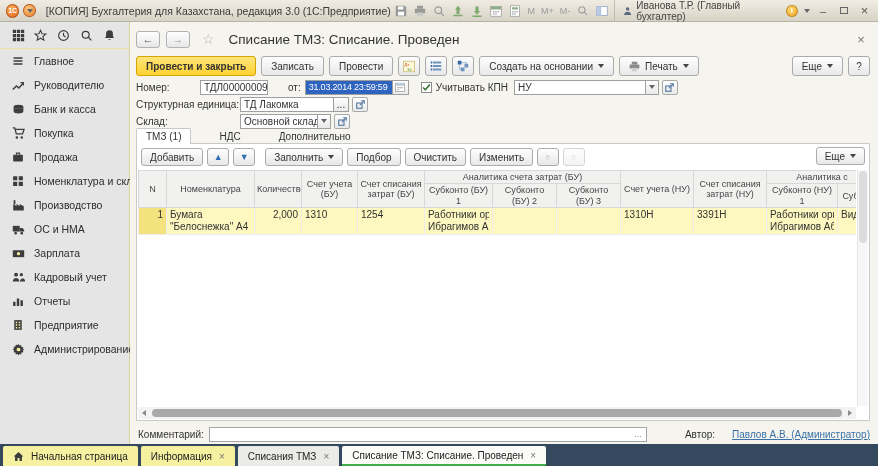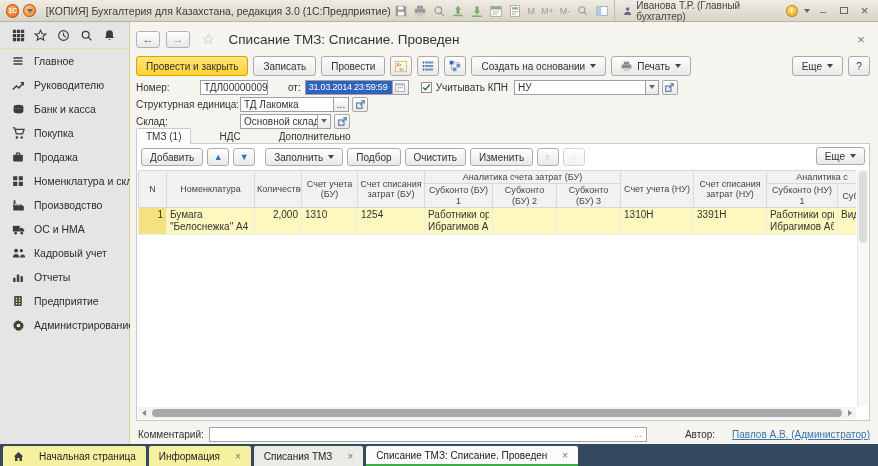--- a/index.html
+++ b/index.html
@@ -35,21 +35,21 @@
   .navbtn{width:24px;height:17px;border:1px solid #b2b2b2;border-radius:3px;background:linear-gradient(#ffffff,#e7e7e7);display:inline-flex;align-items:center;justify-content:center;color:#555;font-size:11px}
   .navbtn.back::before{content:"←"} .navbtn.fwd::before{content:"→";color:#999}
   .fav-star{color:#b5b5b5;font-size:14px;margin-left:6px}
   .fav-star::before{content:"☆"}
   .doc-title{font-size:13.5px;color:#333;margin-left:8px;white-space:nowrap}
   .form-close{margin-left:auto;color:#777;font-size:13px;width:14px;text-align:center}
   .form-close::before{content:"×"}
 
   .cmdbar{position:absolute;left:6px;top:33px;right:8px;height:22px;display:flex;align-items:center;gap:5px}
   .btn{height:20px;border:1px solid #ababab;border-radius:3px;background:linear-gradient(#fefefe,#e8e8e8);font-size:10px;color:#333;padding:0 9px;display:inline-flex;align-items:center;gap:5px;white-space:nowrap}
-  .btn.primary{background:linear-gradient(#ffe57a,#ffd232);border-color:#d8a500;font-weight:normal}
+  .btn.primary{background:linear-gradient(#ffe57a,#ffd232);border-color:#d8a500;font-weight:bold}
   .btn.iconbtn{padding:0 4px;width:22px;justify-content:center}
   .btn .caret{border-top-color:#444}
   .cmd-right{margin-left:auto;display:flex;gap:5px}
   .btn.help{width:22px;justify-content:center}
 
   
   .frow{position:absolute;left:6px;display:flex;align-items:center;font-size:10px;color:#333;height:16px}
   .flabel{white-space:nowrap}
   .finput{height:15px;border:1px solid #9f9f9f;background:#fff;display:inline-flex;align-items:center;padding:4px 3px;font-size:10px;white-space:nowrap;overflow:hidden}
   .date-sel{background:#2f63c0;color:#fff;font-size:9px;letter-spacing:-.2px}
@@ -88,21 +88,21 @@
   
   .commentrow{position:absolute;left:8px;right:8px;top:404px;height:16px;display:flex;align-items:center;font-size:10px}
   .comment-input{width:438px;height:15px;border:1px solid #a5a5a5;background:#fff;margin-left:5px;display:flex;align-items:center;justify-content:flex-end}
   .dots-btn{font-size:9px;color:#888;padding:0 4px}
   .author{margin-left:auto;display:flex;align-items:center;gap:17px}
   .author a{color:#3b73a8;text-decoration:underline}
 
   
   .taskbar{position:absolute;left:0;right:0;bottom:0;height:22px;background:#344burn}
   .taskbar{background:#35495e;display:flex;align-items:stretch;gap:3px;padding:2px 3px 0}
-  .ttab{display:flex;align-items:center;gap:15px;padding:0 10px;font-size:10px;color:#222;background:#f6f0a1;border-radius:2px 2px 0 0;white-space:nowrap}
+  .ttab{display:flex;align-items:center;gap:7px;padding:0 10px;font-size:10px;color:#222;background:#f6f0a1;border-radius:2px 2px 0 0;white-space:nowrap}
   .ttab.light{background:#ebebe8}
   .ttab.active{background:#fbfbfa;border-bottom:2px solid #3fae49}
   .ttab .x{color:#777;font-size:10px}
   .ttab .x::before{content:"×"}
 </style>
 </head>
 <body>
 
 <div class="titlebar">
   <span class="logo-circle">1С</span>
@@ -286,20 +286,29 @@
   <div class="snav">
     <span class="micon">
         <svg width="13" height="13" viewBox="0 0 16 16" fill="#3d3d3d">
           <rect x="1" y="3.5" width="8.5" height="7"></rect>
           <path d="M9.5 6h3.5l2 2.5v2h-5.5z"></path>
           <circle cx="4.5" cy="12.5" r="1.6"></circle>
           <circle cx="12" cy="12.5" r="1.6"></circle>
         </svg>
       </span>
     <span>ОС и НМА</span>
+  </div>
+  <div class="snav">
+    <span class="micon">
+        <svg width="13" height="13" viewBox="0 0 16 16">
+          <rect x="1" y="4" width="14" height="8.5" fill="#3d3d3d"></rect>
+          <circle cx="8" cy="8.2" r="2" fill="#f6f0a1"></circle>
+        </svg>
+      </span>
+    <span>Зарплата</span>
   </div>
   <div class="snav">
     <span class="micon">
         <svg width="13" height="13" viewBox="0 0 16 16" fill="#3d3d3d">
           <circle cx="5" cy="4.5" r="2.4"></circle>
           <path d="M1 13c0-2.7 1.8-4.3 4-4.3s4 1.6 4 4.3z"></path>
           <circle cx="11.5" cy="4.5" r="2"></circle>
           <path d="M9.8 13c.2-2.4 1.6-3.8 3.4-3.8 1.2 0 2.3.8 2.8 2.3V13z"></path>
         </svg>
       </span>

